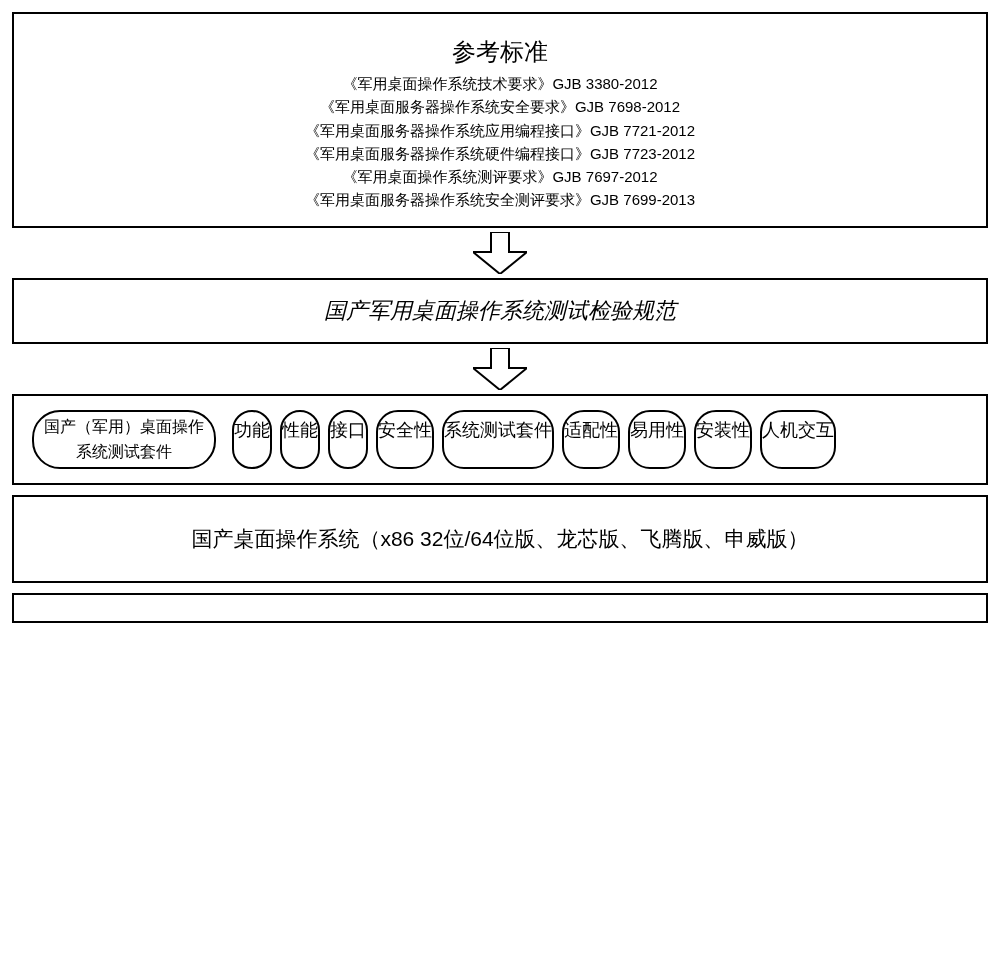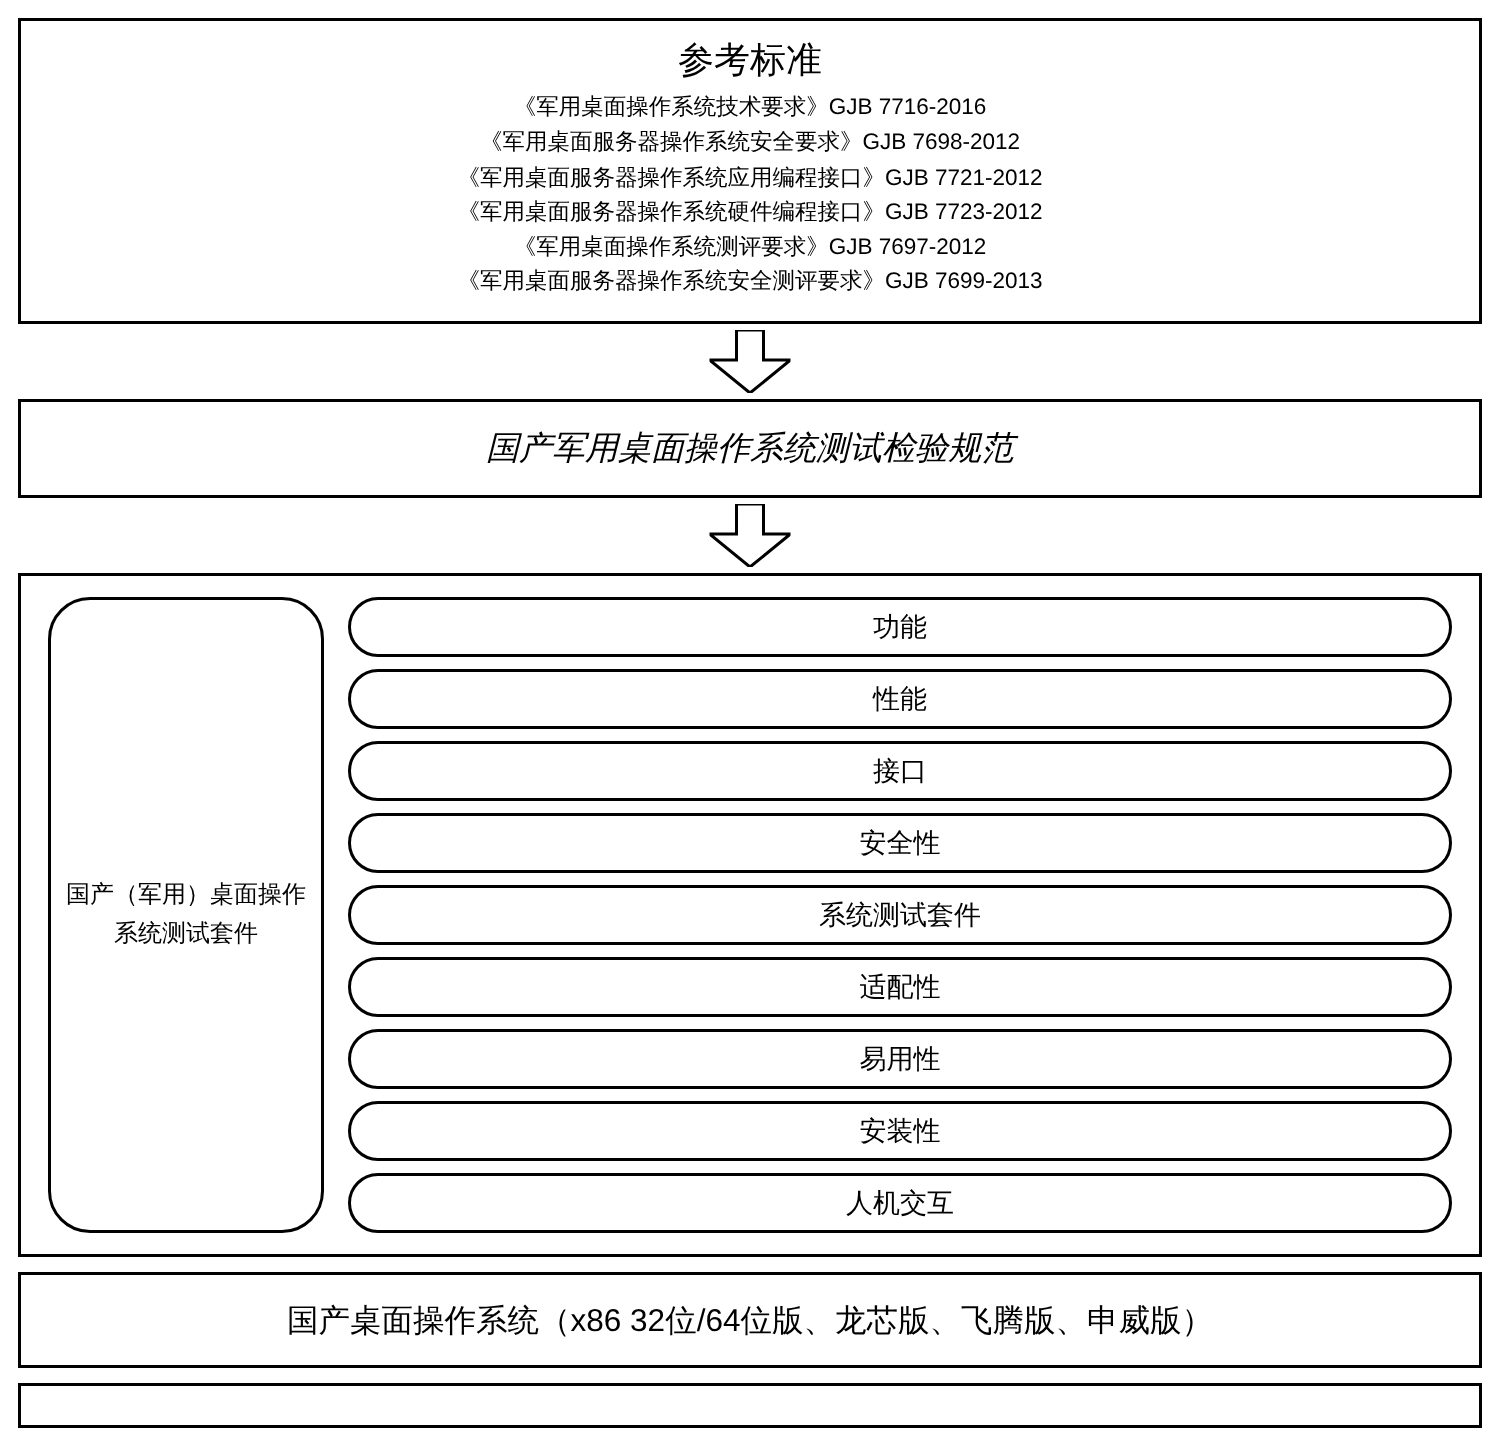--- a/index.html
+++ b/index.html
@@ -16,20 +16,21 @@
     padding: 8px 14px;
   }
   .standards-box {
     text-align: center;
     padding: 10px 14px 14px;
   }
   .standards-title {
     font-size: 24px;
     font-weight: 500;
     margin-bottom: 4px;
+    margin-top: 12px;
   }
   .standards-list {
     font-size: 15px;
     line-height: 1.55;
   }
   .spec-box {
     text-align: center;
     font-size: 22px;
     padding: 16px;
     font-style: italic;
@@ -57,49 +58,49 @@
     align-items: center;
     justify-content: center;
     text-align: center;
     font-size: 16px;
     line-height: 1.6;
     padding: 2px;
   }
   .suite-right {
     flex: 1;
     display: flex;
-    flex-direction: column;
+    flex-direction: row;
     gap: 8px;
   }
   .pill {
     border: 2px solid #000;
     border-radius: 22px;
     text-align: center;
     font-size: 18px;
     padding: 6px 0;
   }
   .os-box {
     text-align: center;
     font-size: 21px;
-    padding: 16px;
+    padding: 28px;
     margin-top: 10px;
   }
   .hw-box {
     text-align: center;
     padding: 10px 18px 16px;
     margin-top: 10px;
   }
 </style>
 </head>
 <body>
 
 <div class="box standards-box">
   <div class="standards-title">参考标准</div>
   <div class="standards-list">
-    <div>《军用桌面操作系统技术要求》GJB 7716-2016</div>
+    <div>《军用桌面操作系统技术要求》GJB 3380-2012</div>
     <div>《军用桌面服务器操作系统安全要求》GJB 7698-2012</div>
     <div>《军用桌面服务器操作系统应用编程接口》GJB 7721-2012</div>
     <div>《军用桌面服务器操作系统硬件编程接口》GJB 7723-2012</div>
     <div>《军用桌面操作系统测评要求》GJB 7697-2012</div>
     <div>《军用桌面服务器操作系统安全测评要求》GJB 7699-2013</div>
   </div>
 </div>
 
 <div class="arrow-wrap">
   <div class="arrow">

